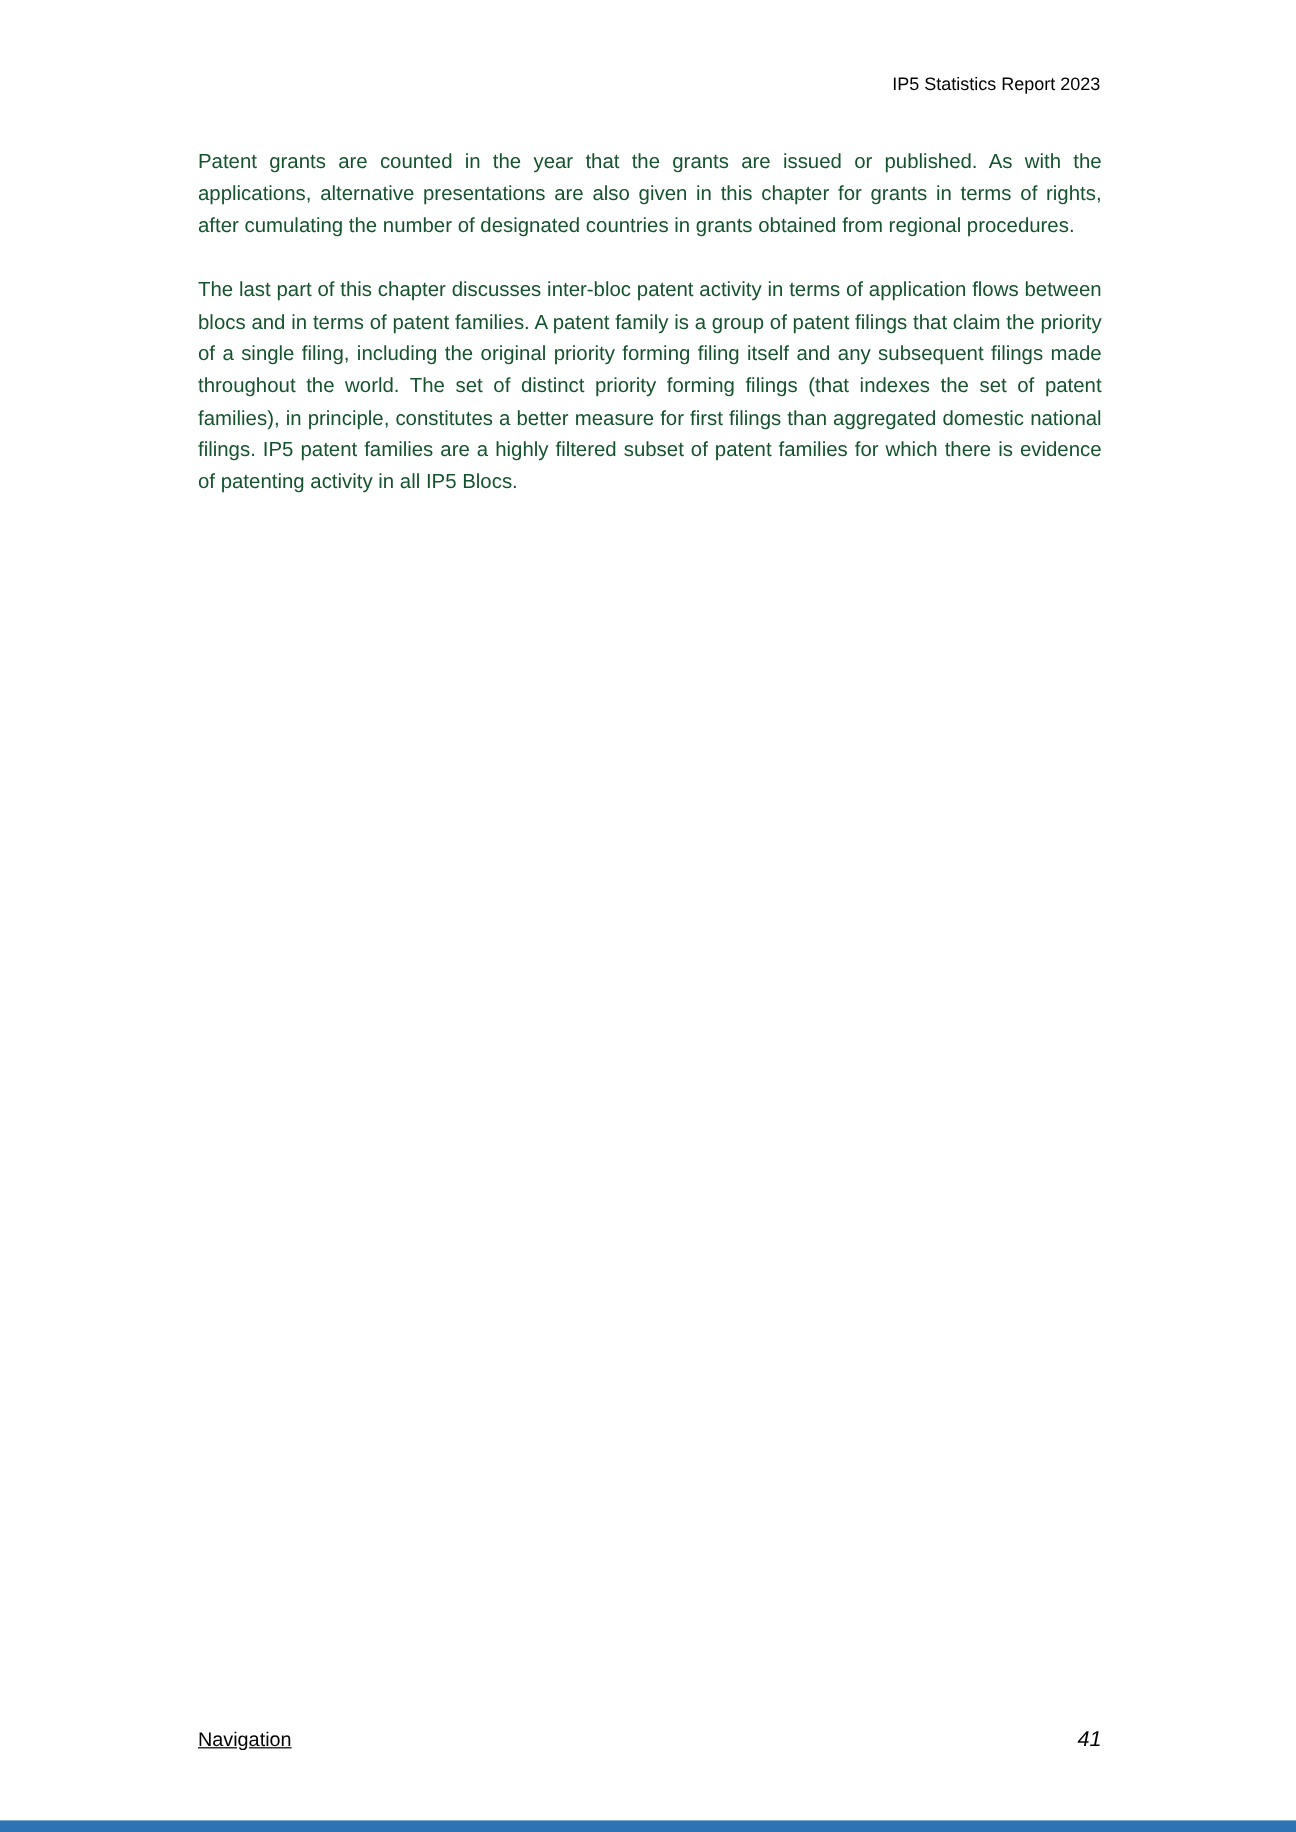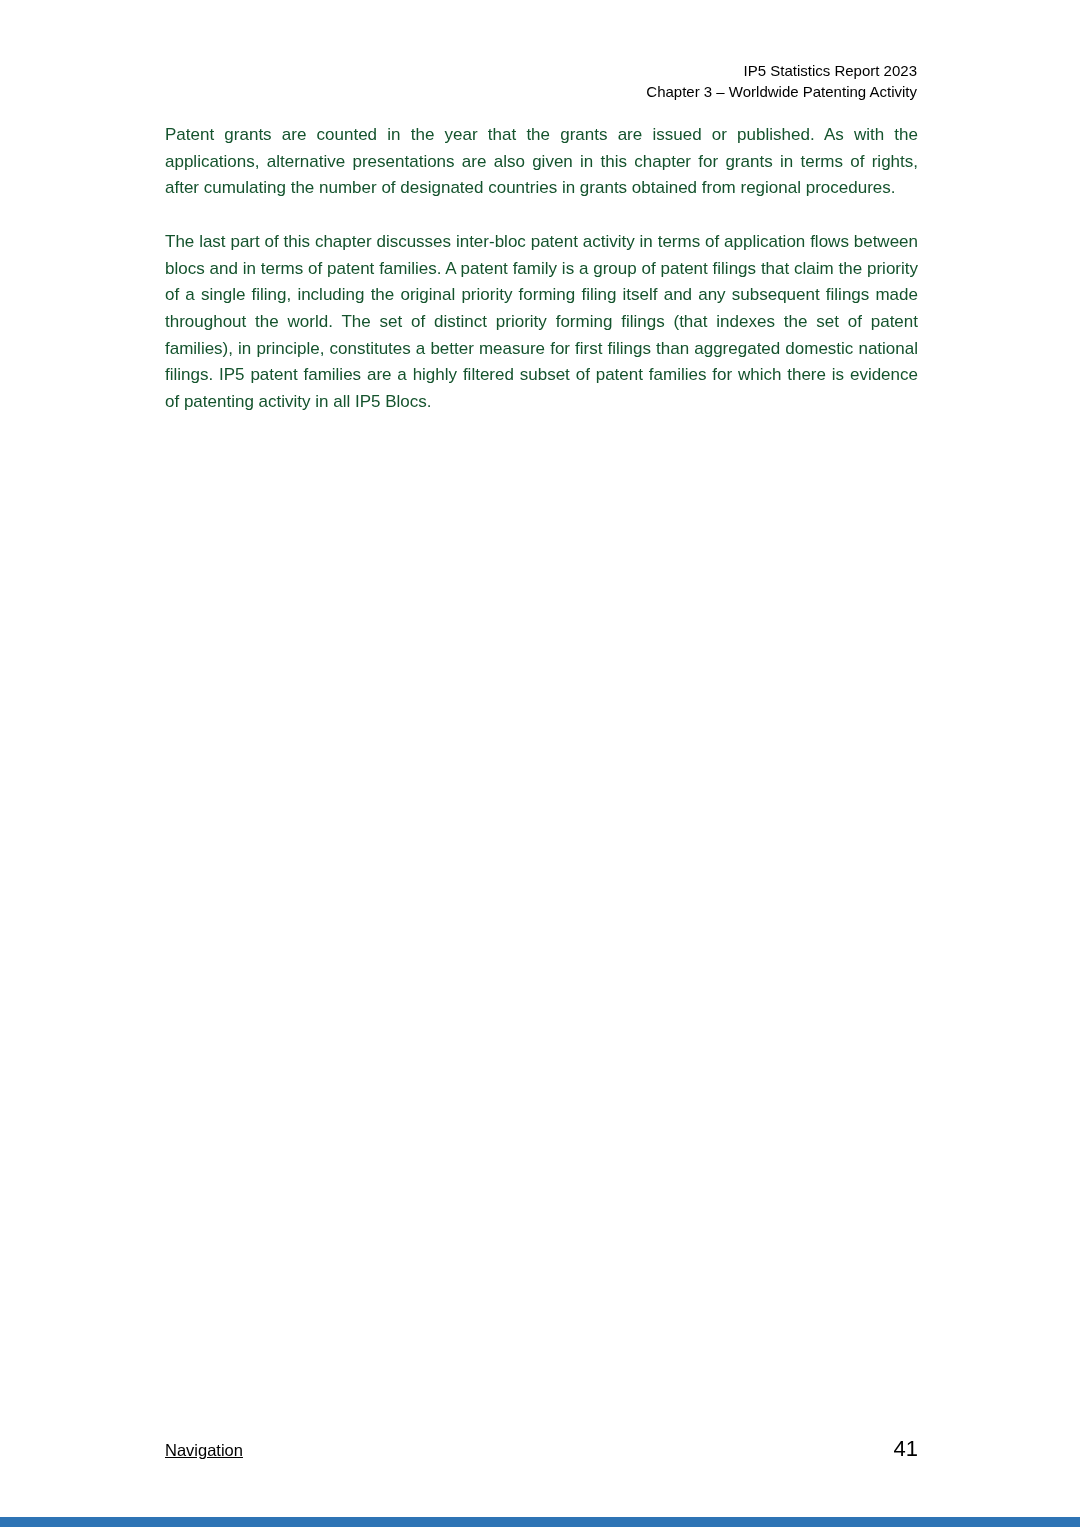--- a/index.html
+++ b/index.html
@@ -49,38 +49,38 @@
     align-items: baseline;
     font-size: 16.5px;
     line-height: 22px;
   }
   .nav-link {
     text-decoration: underline;
     color: #000000;
     cursor: pointer;
   }
   .page-number {
-    font-size: 22px;
+    font-size: 18px;
+    font-style: italic;
   }
   .footer-bar {
     position: absolute;
     left: 0;
     bottom: 0;
     width: 100%;
     height: 10px;
   }
 </style>
 </head>
 <body>
 
 <div class="page">
 
   <div class="page-header">
     <div>IP5 Statistics Report 2023</div>
-    <div>Chapter 3 – Worldwide Patenting Activity</div>
   </div>
 
   <div class="body-text">
     <p>Patent grants are counted in the year that the grants are issued or published. As with the applications, alternative presentations are also given in this chapter for grants in terms of rights, after cumulating the number of designated countries in grants obtained from regional procedures.</p>
     <p>The last part of this chapter discusses inter-bloc patent activity in terms of application flows between blocs and in terms of patent families. A patent family is a group of patent filings that claim the priority of a single filing, including the original priority forming filing itself and any subsequent filings made throughout the world. The set of distinct priority forming filings (that indexes the set of patent families), in principle, constitutes a better measure for first filings than aggregated domestic national filings. IP5 patent families are a highly filtered subset of patent families for which there is evidence of patenting activity in all IP5 Blocs.</p>
   </div>
 
   <div class="page-footer">
     <span class="nav-link">Navigation</span>
     <span class="page-number">41</span>

